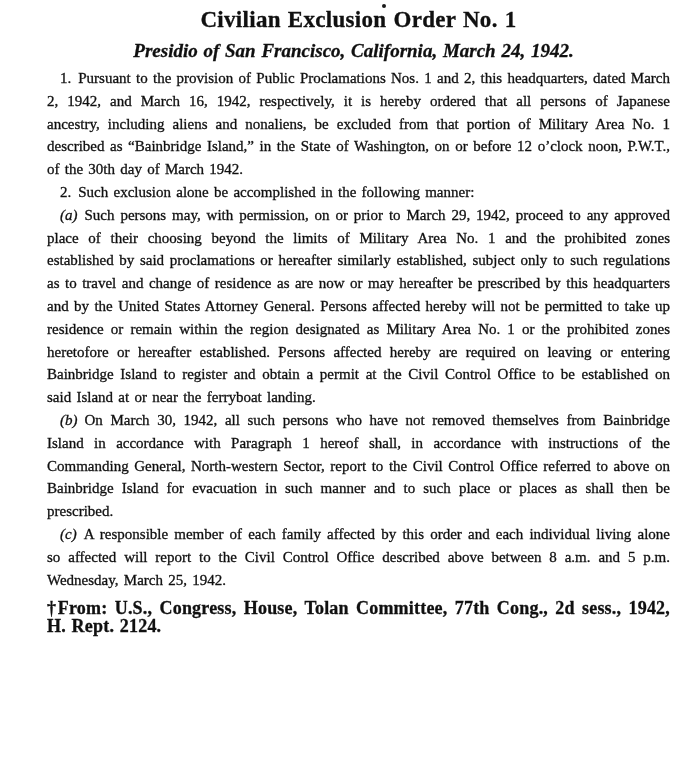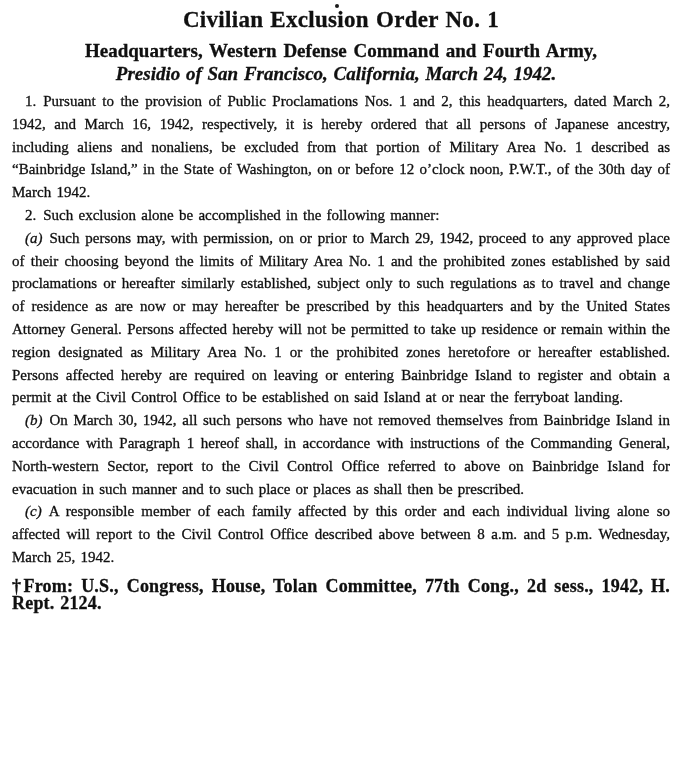--- a/index.html
+++ b/index.html
@@ -10,21 +10,22 @@
   body {
     width: 679px;
     height: 763px;
     position: relative;
     overflow: hidden;
     color: #101010;
     font-family: "Liberation Serif", "DejaVu Serif", serif;
   }
   .page {
     position: relative;
-    padding: 5px 9px 0 12px;
+    padding: 5px 9px 0 0;
+    margin-left: 47px;
     -webkit-text-stroke: 0.3px currentColor;
   }
   .scan-dot {
     position: absolute;
     left: 335px;
     top: 4px;
     width: 4px;
     height: 4px;
     border-radius: 50%;
     background: #1a1a1a;
@@ -79,21 +80,20 @@
 </style>
 </head>
 <body>
 
 <div class="page">
 
   <div class="scan-dot"></div>
 
   <h1 class="doc-title">Civilian Exclusion Order No. 1</h1>
 
-  <p class="hq-line">Headquarters, Western Defense Command and Fourth Army,</p>
 
   <p class="dateline">Presidio of San Francisco, California, March 24, 1942.</p>
 
   <div class="body-text">
 
     <p>
       <span class="marker">1.</span><span>Pursuant to the provision of Public Proclamations Nos. 1 and 2, this headquarters, dated March 2, 1942, and March 16, 1942, respectively, it is hereby ordered that all persons of Japanese ancestry, including aliens and nonaliens, be excluded from that portion of Military Area No. 1 described as “Bainbridge Island,” in the State of Washington, on or before 12 o’clock noon, P.W.T., of the 30th day of March 1942.</span>
     </p>
 
     <p>

